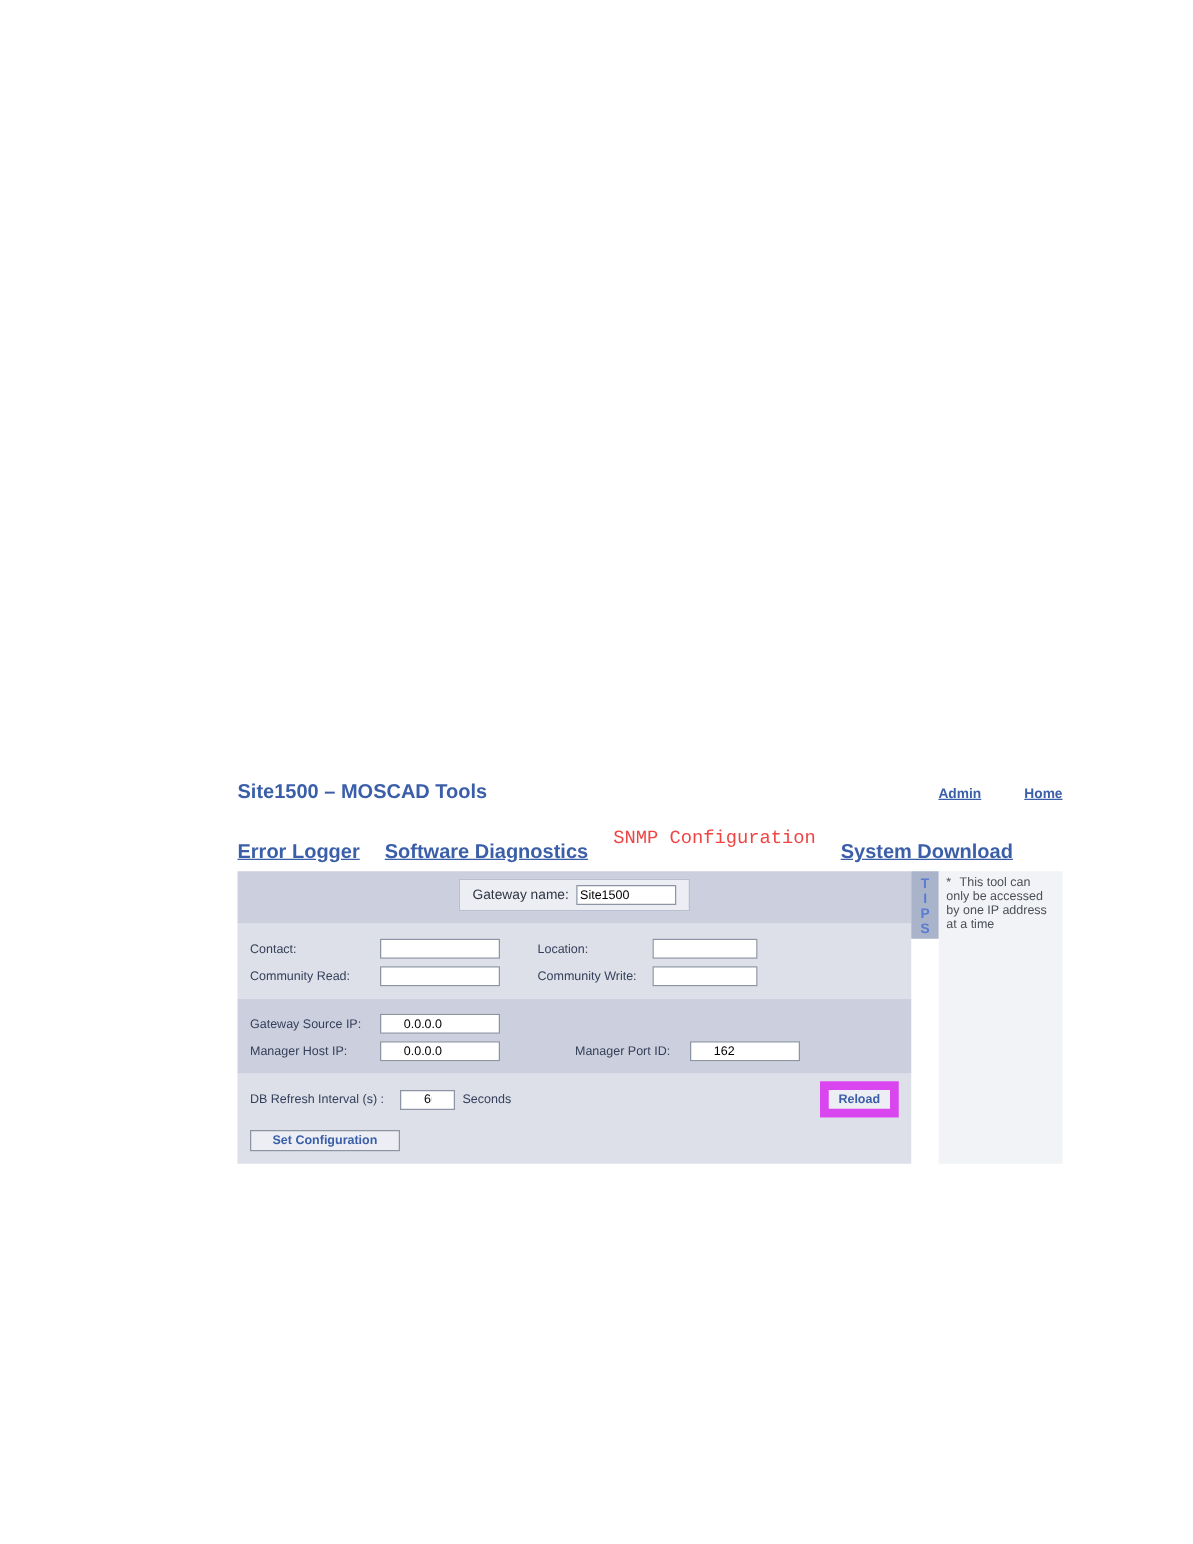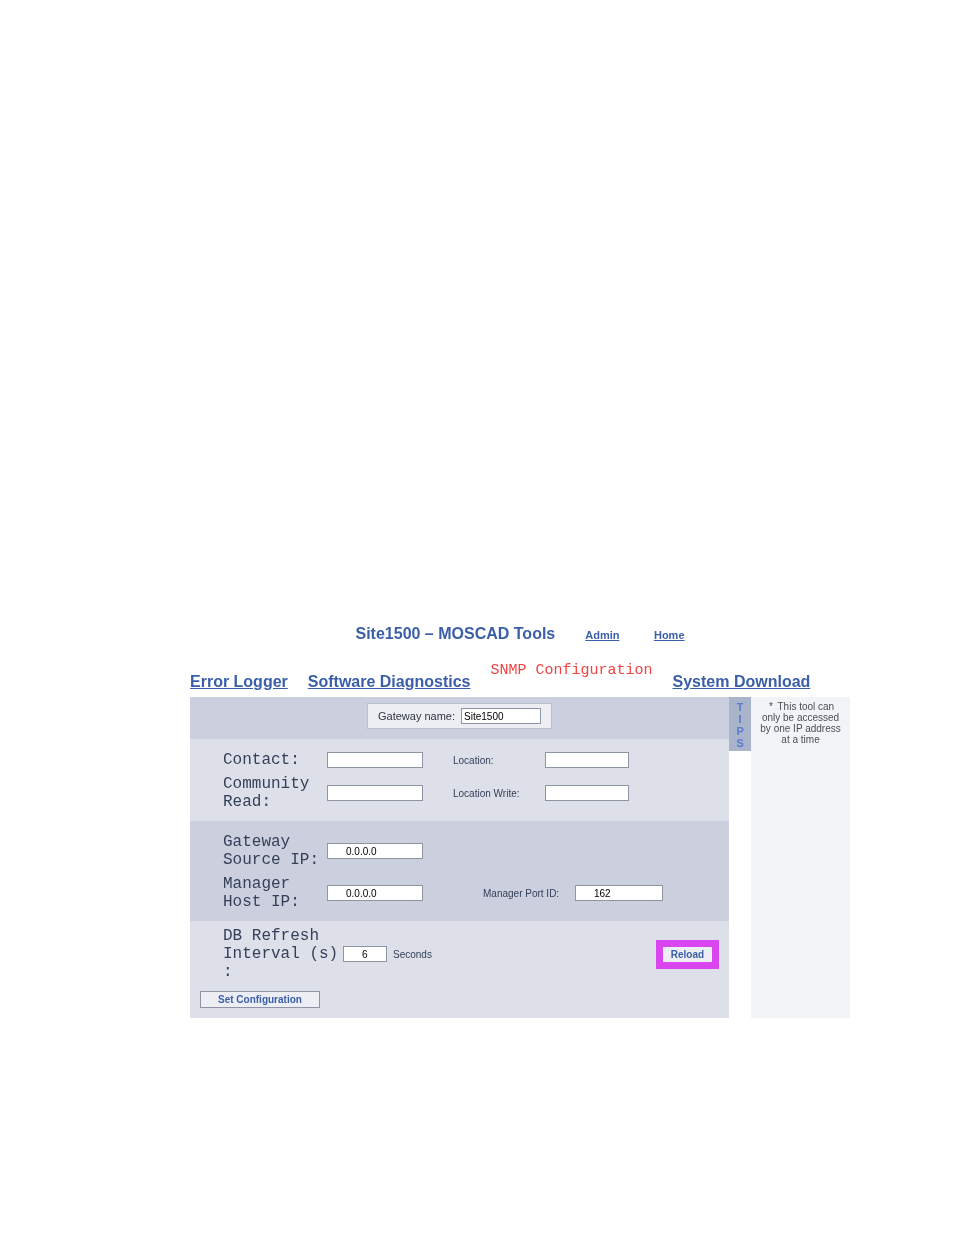--- a/index.html
+++ b/index.html
@@ -1,37 +1,37 @@
 <!DOCTYPE html>
 <html><head>
 <meta charset="utf-8">
 <style>
   * { box-sizing: border-box; }
   html, body { margin: 0; padding: 0; background: #fff; font-family: Arial, Helvetica, sans-serif; }
   .page { width: 954px; height: 1235px; position: relative; background: #fff; }
   .app-wrap { position: absolute; left: 190px; top: 625px; width: 660px; }
-  .header-row { display: flex; align-items: baseline; justify-content: center; }
+  .header-row { display: flex; align-items: baseline; justify-content: space-between; }
   .title { font-family: "Trebuchet MS", Verdana, sans-serif; font-size: 16px; font-weight: bold; color: #3a5ea8; }
   .header-links a { font-family: Verdana, sans-serif; font-size: 11px; font-weight: bold; color: #3a5ea8; text-decoration: underline; margin-left: 30px; }
   .nav-row { margin-top: 6px; display: flex; align-items: center; gap: 20px; }
   .nav-row a { font-family: Liberation Sans, sans-serif; font-size: 16px; font-weight: bold; color: #3a5ea8; text-decoration: underline; margin-top: 24px; }
   .nav-row .current { font-family: Liberation Mono, monospace; font-size: 15px; color: #ef4444; text-decoration: none; }
   .body-row { display: flex; margin-top: 6px; }
   .main-panel { width: 624px; }
   .tips-col { width: 22px; background: #a9b3c9; text-align: center; padding-top: 4px; font-family: Verdana, sans-serif; font-weight: bold; font-size: 11px; color: #5a7bd0; line-height: 12px; height: 54px; }
-  .tips-text { flex: 1; background: #f2f3f6; padding: 4px 6px; font-family: Verdana, sans-serif; font-size: 10px; color: #4b4f57; text-align: center; }
+  .tips-text { flex: 1; background: #f2f3f6; padding: 4px 6px; font-family: Verdana, sans-serif; font-size: 10px; color: #4b4f57; }
   .tips-text .bullet { display: inline-block; width: 8px; }
   .section { background: #ccd0de; padding: 6px 10px 10px 10px; }
   .section.light { background: #dde0e9; }
   .gw-row { text-align: center; }
   .gw-box { display: inline-flex; align-items: center; background: #eceef4; border: 1px solid #b8bfcf; padding: 4px 10px; }
   .gw-box label { font-family: Verdana, sans-serif; font-size: 11px; color: #2f3642; margin-right: 6px; }
   .gw-box input { font-family: Verdana, sans-serif; font-size: 10px; height: 16px; width: 80px; border: 1px solid #8d95a5; padding: 0 2px; }
   .field-row { display: flex; align-items: center; margin-top: 6px; }
-  .lbl { font-family: Liberation Mono, monospace; font-size: 16px; color: #35405a; width: 104px; margin-left: 23px; }
+  .lbl { font-family: Liberation Sans, sans-serif; font-size: 10px; color: #35405a; width: 104px; }
   .inp { font-family: Verdana, sans-serif; font-size: 10px; height: 16px; border: 1px solid #8d95a5; background: #fff; padding: 0 18px; }
   .w1 { width: 96px; }
   .w2 { width: 84px; }
   .w3 { width: 88px; }
   .w4 { width: 44px; }
   .col-gap { width: 30px; }
   .lbl2 { font-family: Verdana, sans-serif; font-size: 10px; color: #35405a; width: 92px; }
   .btn { font-family: Verdana, sans-serif; font-size: 10px; font-weight: bold; color: #3a5ea8; background: #eceef4; border: 7px solid #d946ef; padding: 2px 8px; cursor: pointer; margin-left: auto; }
   .refresh-row { display: flex; align-items: center; }
   .refresh-row .unit { font-family: Verdana, sans-serif; font-size: 10px; color: #35405a; margin-left: 6px; }
@@ -76,21 +76,21 @@
           <span class="lbl">Contact:</span>
           <input class="inp w1" type="text" value="" style="">
           <span class="col-gap"></span>
           <span class="lbl2">Location:</span>
           <input class="inp w2" type="text" value="" style="">
         </div>
         <div class="field-row">
           <span class="lbl">Community Read:</span>
           <input class="inp w1" type="text" value="" style="">
           <span class="col-gap"></span>
-          <span class="lbl2">Location Write:</span>
+          <span class="lbl2">Community Write:</span>
           <input class="inp w2" type="text" value="" style="">
         </div>
       </div>
 
       <div class="section">
         <div class="field-row">
           <span class="lbl">Gateway Source IP:</span>
           <input class="inp w1" type="text" value="0.0.0.0" style="">
         </div>
         <div class="field-row">

